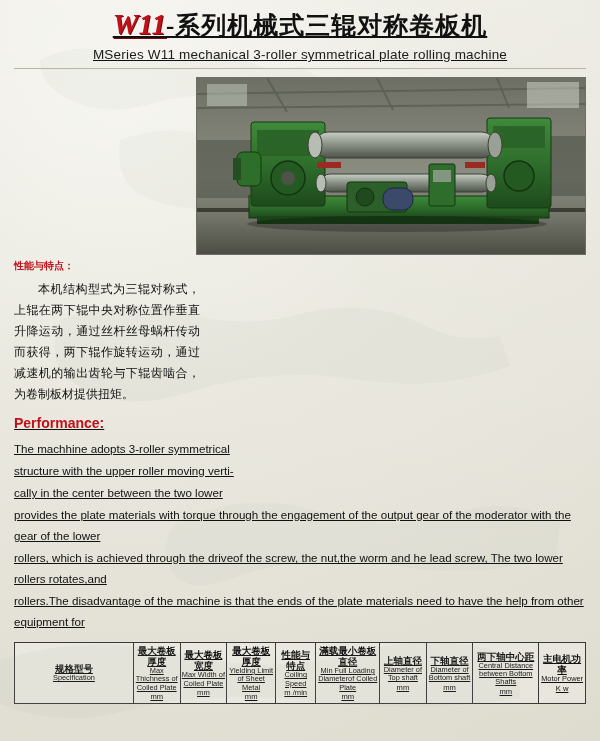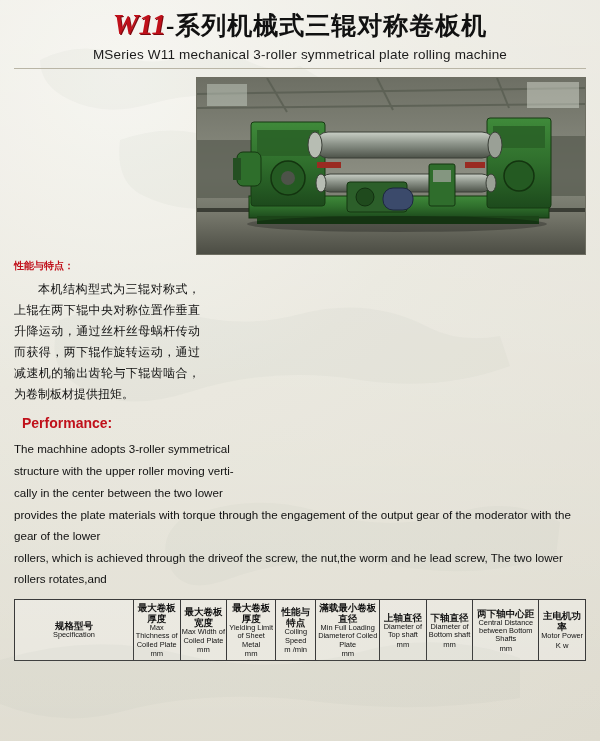--- a/index.html
+++ b/index.html
@@ -17,20 +17,21 @@
   }
   .page {
     position: relative;
     width: 600px;
     height: 741px;
     box-sizing: border-box;
     padding: 0;
     background:
       linear-gradient(180deg, rgba(255,255,255,0.35), rgba(255,255,255,0.0)),
       radial-gradient(circle at 20% 10%, #f2f1ea 0%, #e6e4d9 40%, #dedbcf 100%);
+    text-decoration: underline;
   }
   
   .watermark {
     position: absolute;
     left: 0; top: 0;
     width: 600px; height: 741px;
     opacity: 0.12;
     pointer-events: none;
   }
 
@@ -105,21 +106,21 @@
     background: #2b3d2a;
   }
   .photo svg { display: block; }
 
   .clear { clear: both; }
 
   .sec-title-en {
     color: #c0101a;
     font-weight: bold;
     font-size: 14px;
-    margin: 10px 0 7px 8px;
+    margin: 10px 0 7px 0;
   }
   .en-text {
     font-size: 11.6px;
     line-height: 21px;
     color: #111;
     text-align: left;
   }
   .en-text p { margin: 0 0 1px 0; }
 
   
@@ -287,20 +288,21 @@
 
     <div class="clear"></div>
 
     <div class="sec-title-en">Performance:</div>
     <div class="en-text">
       <p>The machhine adopts 3-roller symmetrical</p>
       <p>structure with the upper roller moving verti-</p>
       <p>cally in the center between the two lower</p>
       <p>provides the plate materials with torque through the engagement of the output gear of the moderator with the gear of the lower</p>
       <p>rollers, which is achieved  through the driveof the screw, the nut,the worm and he lead screw, The two lower rollers rotates,and</p>
+      <p>rollers.The disadvantage of the machine is that the ends of the plate materials need to have the help from other equipment for</p>
     </div>
   </div>
 
   <div class="table-wrap">
     <table class="spec">
       <colgroup>
         <col class="c0">
           <col class="c1">
           <col class="c2">
           <col class="c3">

